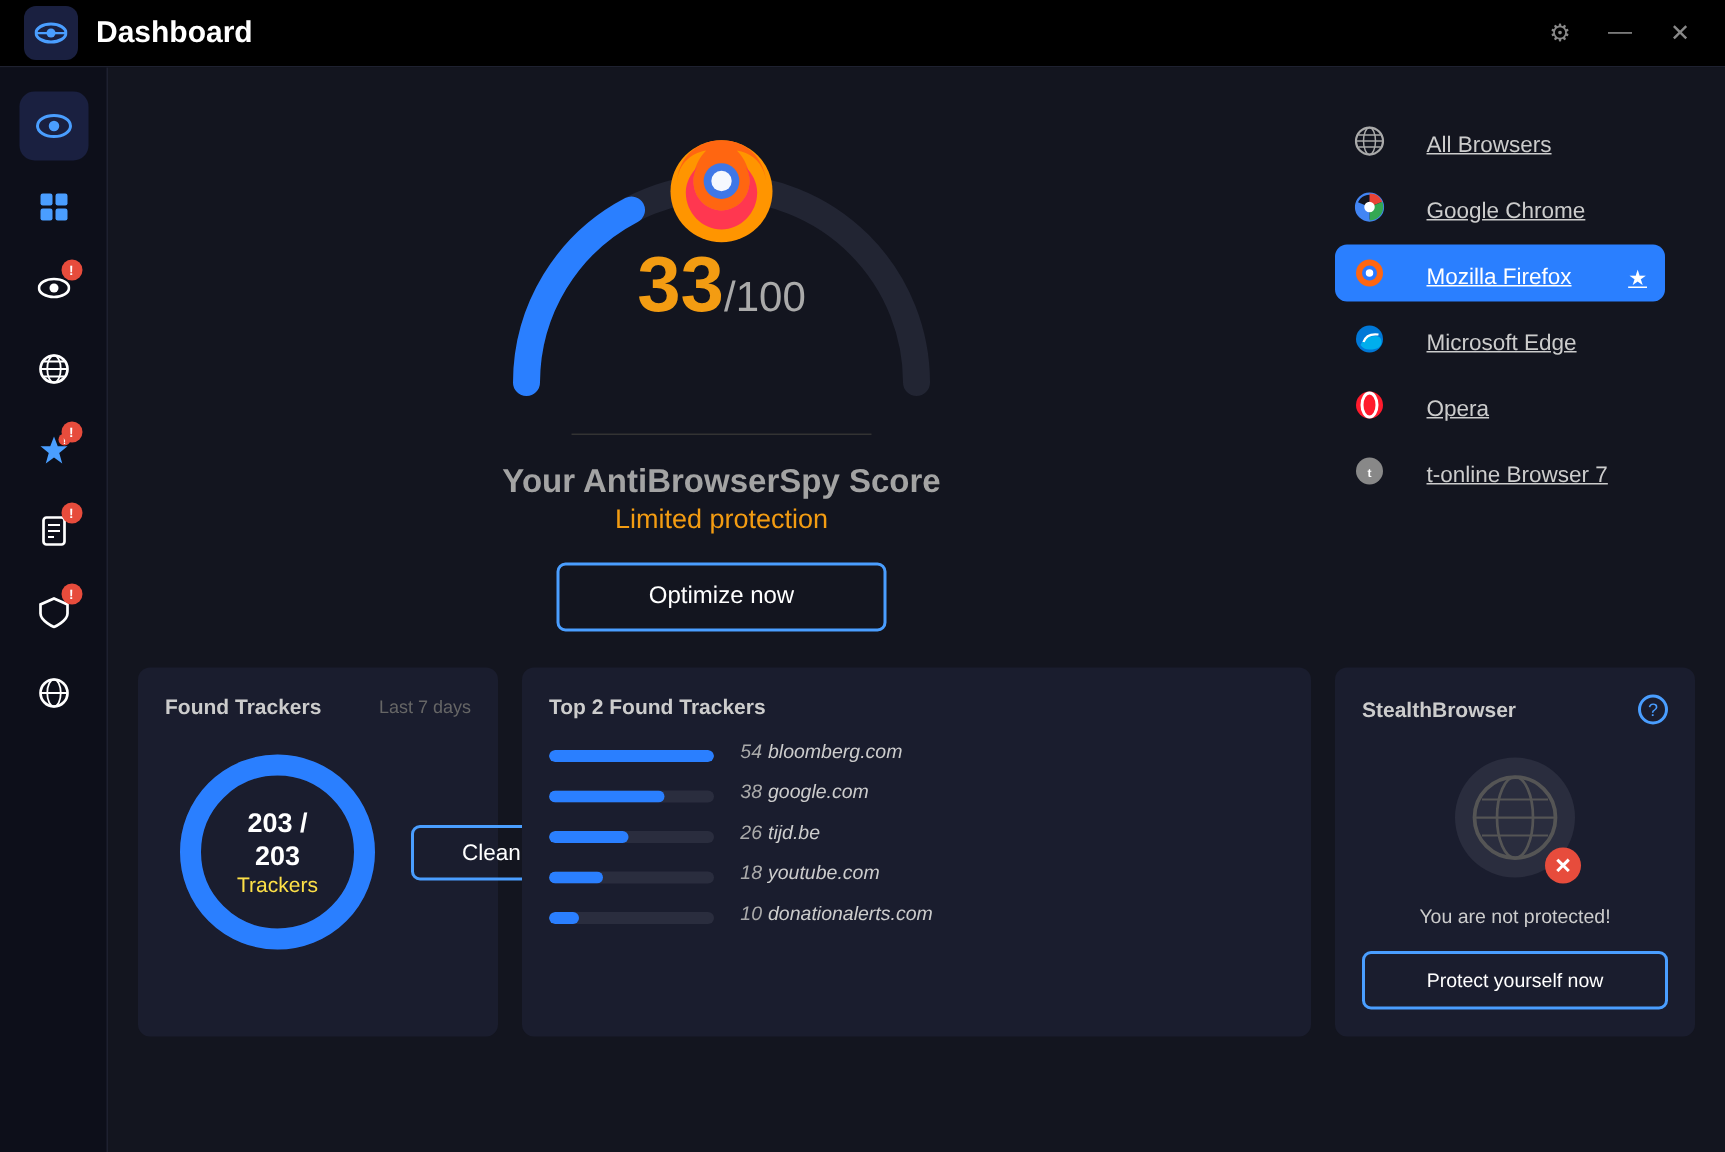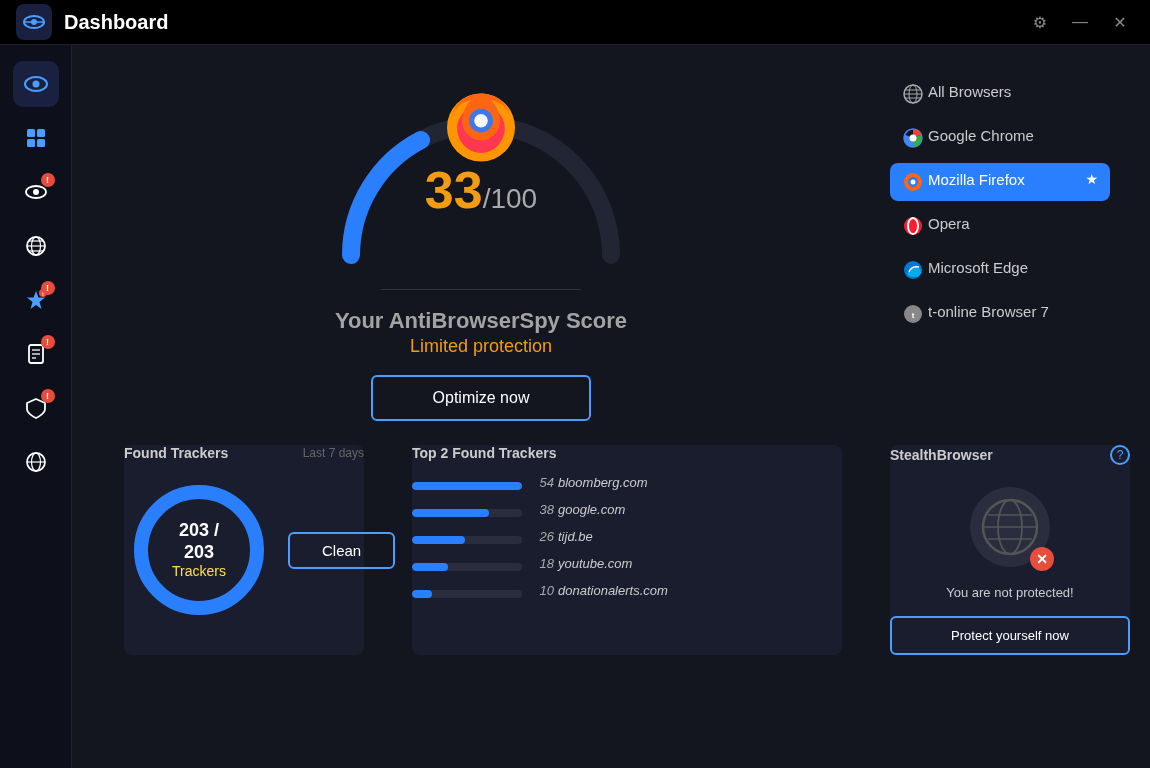--- a/index.html
+++ b/index.html
@@ -176,27 +176,28 @@
     
     .browser-list {
       width: 220px;
       display: flex;
       flex-direction: column;
       gap: 6px;
       padding-top: 10px;
     }
     .browser-item {
       display: flex;
-      align-items: flex-start;
-      gap: 4px;
+      align-items: flex-end;
+      gap: 27px;
       padding: 8px 12px;
       border-radius: 8px;
       cursor: pointer;
       font-size: 15px;
       color: #ccc;
+      text-decoration: underline;
     }
     .browser-item.active {
       background: #2a7fff;
       color: #fff;
     }
     .browser-icon {
       width: 22px;
       height: 22px;
       border-radius: 50%;
       display: flex;
@@ -216,21 +217,21 @@
       display: flex;
       gap: 16px;
       padding: 0 20px 20px 20px;
       margin-top: 4px;
     }
 
     
     .panel {
       background: #1a1d2e;
       border-radius: 8px;
-      margin-left: 32px;
+      padding: 18px;
     }
     .panel-trackers {
       width: 240px;
     }
     .panel-top5 {
       flex: 1;
     }
     .panel-stealth {
       width: 240px;
     }
@@ -553,36 +554,36 @@
               <circle cx="10" cy="10" r="2.5" fill="#fff"></circle>
             </svg>
           </div>
           <span>Mozilla Firefox</span>
           <span class="browser-star">★</span>
         </div>
 
         <div class="browser-item">
           <div class="browser-icon">
             <svg width="20" height="20" viewBox="0 0 20 20">
-              <circle cx="10" cy="10" r="9" fill="#FF1B2D"></circle>
-              <ellipse cx="10" cy="10" rx="5" ry="8" fill="none" stroke="white" stroke-width="2"></ellipse>
-            </svg>
-          </div>
-          <span>Opera</span>
+              <circle cx="10" cy="10" r="9" fill="#0078D7"></circle>
+              <path d="M4 14 Q6 8 14 8 Q18 8 18 12 Q18 17 10 17 Q6 17 4 14Z" fill="#00B4F0" opacity="0.9"></path>
+              <path d="M6 12 Q8 6 16 7" fill="none" stroke="#fff" stroke-width="1.5"></path>
+            </svg>
+          </div>
+          <span>Microsoft Edge</span>
         </div>
 
         <div class="browser-item">
           <div class="browser-icon">
             <svg width="20" height="20" viewBox="0 0 20 20">
-              <circle cx="10" cy="10" r="9" fill="#0078D7"></circle>
-              <path d="M4 14 Q6 8 14 8 Q18 8 18 12 Q18 17 10 17 Q6 17 4 14Z" fill="#00B4F0" opacity="0.9"></path>
-              <path d="M6 12 Q8 6 16 7" fill="none" stroke="#fff" stroke-width="1.5"></path>
-            </svg>
-          </div>
-          <span>Microsoft Edge</span>
+              <circle cx="10" cy="10" r="9" fill="#FF1B2D"></circle>
+              <ellipse cx="10" cy="10" rx="5" ry="8" fill="none" stroke="white" stroke-width="2"></ellipse>
+            </svg>
+          </div>
+          <span>Opera</span>
         </div>
 
         <div class="browser-item">
           <div class="browser-icon">
             <svg width="20" height="20" viewBox="0 0 20 20">
               <circle cx="10" cy="10" r="9" fill="#888"></circle>
               <text x="10" y="14" text-anchor="middle" font-size="8" fill="#fff" font-weight="bold">t</text>
             </svg>
           </div>
           <span>t-online Browser 7</span>

